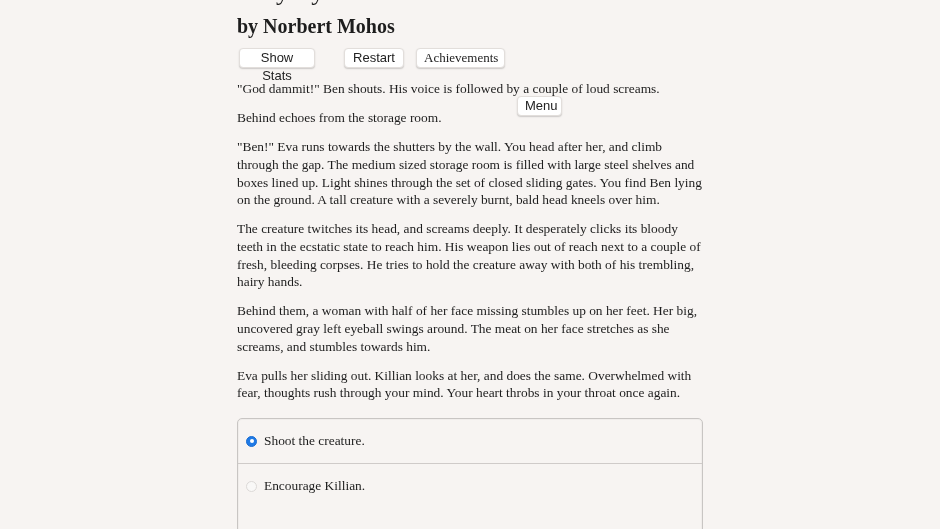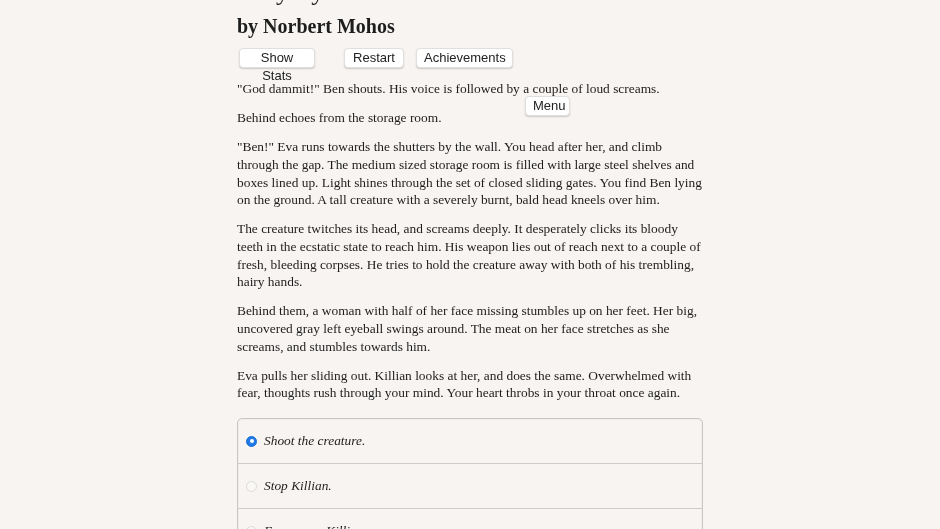--- a/index.html
+++ b/index.html
@@ -56,21 +56,21 @@
       border: 1px solid #e2dedb;
       border-radius: 4px;
       box-shadow: 0 1px 1.5px rgba(0,0,0,0.18);
       height: 20px;
       padding: 0 7px;
       line-height: 18px;
       cursor: pointer;
     }
     .toolbar .btn-stats { margin-right: 1px; width: 76px; }
     .toolbar .btn-restart { margin-left: 28px; width: 60px; }
-    .toolbar .btn-ach { margin-left: 12px; width: 97px; }
+    .toolbar .btn-ach { margin-left: 12px; width: 89px; font-family: Liberation Serif, serif; }
     .toolbar .btn-menu { margin-left: 12px; width: 45px; margin-top: 48px; }
 
     .story {
       position: absolute;
       left: 0;
       top: 80px;
       width: 470px;
       font-size: 13.4px;
       line-height: 17.6px;
     }
@@ -91,21 +91,20 @@
     }
     .choice {
       position: relative;
       height: 44px;
       border-bottom: 1px solid #cfcbc9;
       display: flex;
       align-items: center;
       padding-left: 8px;
       font-size: 13.4px;
       cursor: pointer;
-      font-style: italic;
     }
     .choice:last-child { border-bottom: none; }
     .radio {
       width: 11px;
       height: 11px;
       border-radius: 50%;
       background: #f9f8f7;
       border: 1px solid #dcd9d7;
       box-sizing: border-box;
       margin-right: 7px;
@@ -151,20 +150,16 @@
     <p>Eva pulls her sliding out. Killian looks at her, and does the same. Overwhelmed with fear, thoughts rush through your mind. Your heart throbs in your throat once again.</p>
   </div>
 
   <div class="choices">
     <div class="choice">
       <span class="radio checked"></span>
       <span class="choice-label">Shoot the creature.</span>
     </div>
     <div class="choice">
       <span class="radio"></span>
-      <span class="choice-label">Stop Killian.</span>
-    </div>
-    <div class="choice">
-      <span class="radio"></span>
       <span class="choice-label">Encourage Killian.</span>
     </div>
   </div>
 </div>
 
 </body></html>

